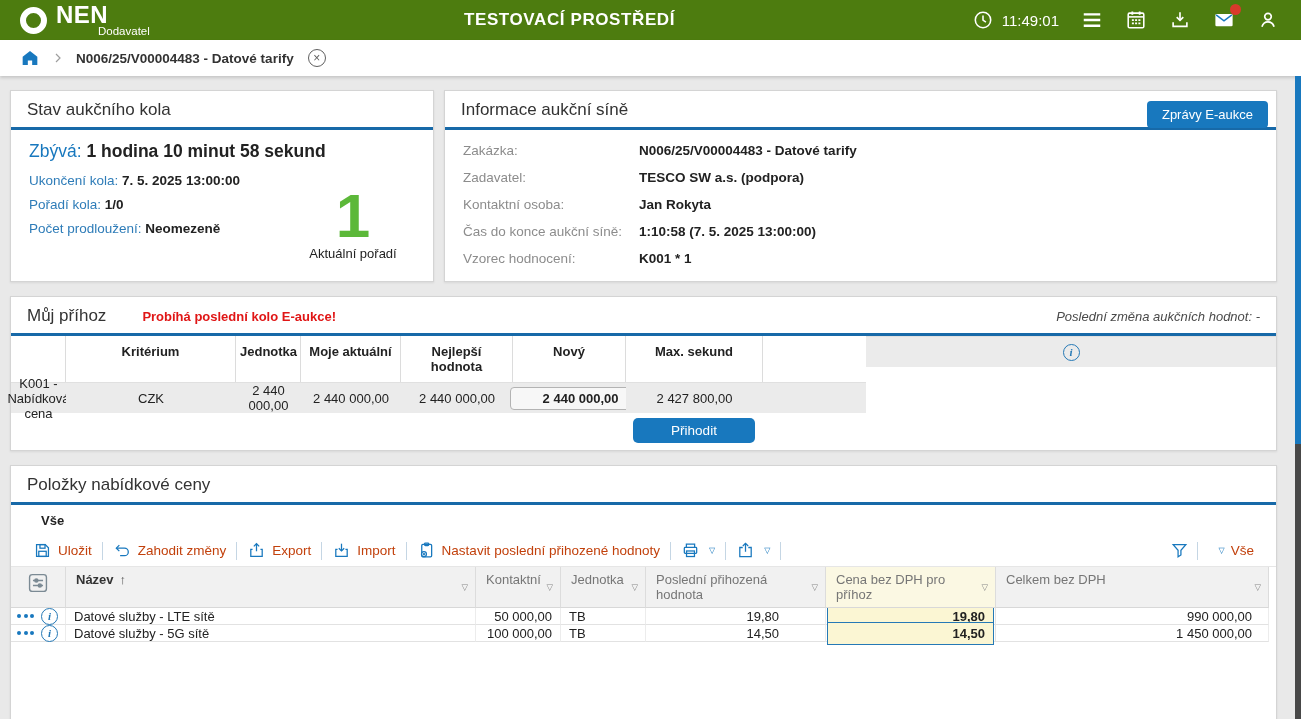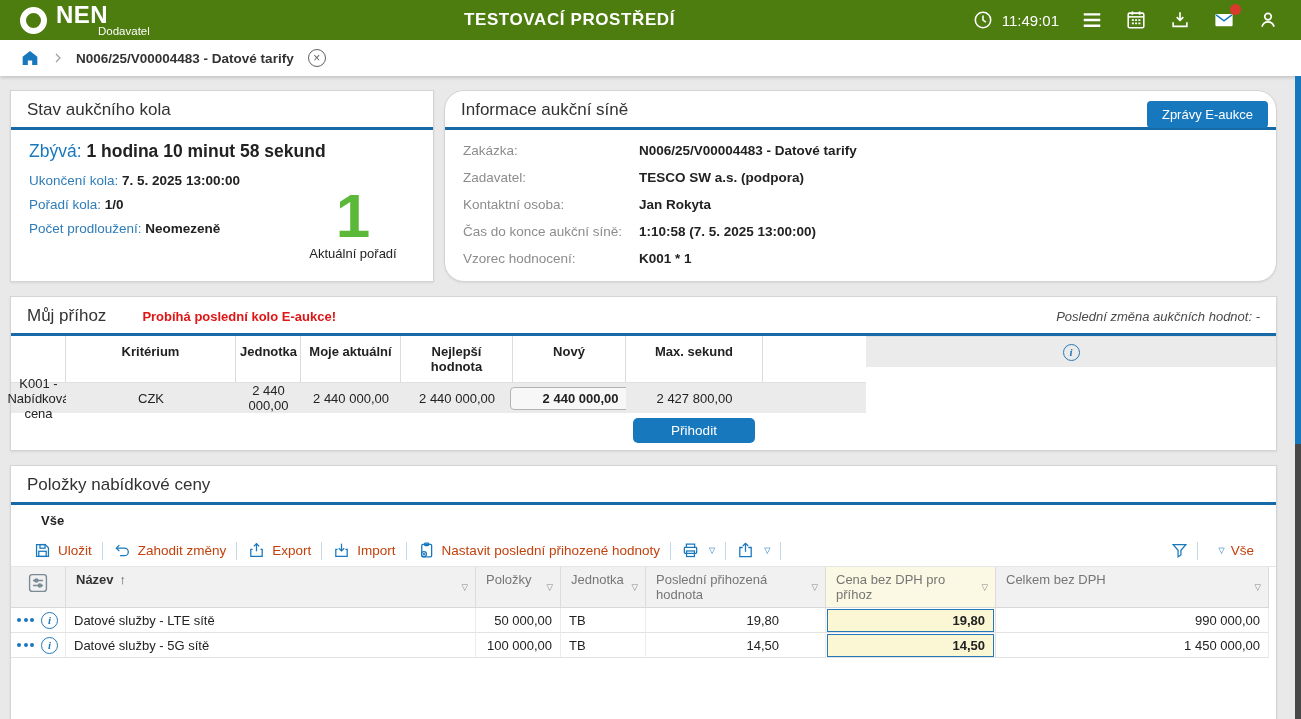--- a/index.html
+++ b/index.html
@@ -27,21 +27,21 @@
 
   
   .page { position:absolute; top:76px; left:0; right:0; bottom:0; padding:14px 24px 0 10px; }
   .panel { background:#fff; border:1px solid #d4d4d4; box-shadow:0 1px 2px rgba(0,0,0,.08); }
   .ptitle-row { display:flex; align-items:center; padding:9px 16px 7px; }
   .ptitle { font-size:17px; font-weight:normal; color:#333; }
   .underline { height:3px; background:#1769a8; }
 
   .row1 { display:flex; gap:10px; height:192px; margin-bottom:14px; }
   .panel-status { width:424px; position:relative; }
-  .panel-info { flex:1; position:relative;border-radius:20px; }
+  .panel-info { flex:1; position:relative; }
 
   
   .status-body { padding:11px 18px; }
   .remaining { font-size:17.5px; margin-bottom:11px; }
   .remaining .lbl { color:#1878be; }
   .remaining .val { font-weight:bold; color:#222; }
   .status-row { font-size:13.5px; margin-bottom:9px; }
   .status-row .lbl { color:#2e7cb8; }
   .status-row .val { font-weight:bold; color:#222; }
   .rank { position:absolute; left:272px; top:100px; width:140px; text-align:center; }
@@ -86,24 +86,24 @@
 
   .items-grid { display:grid; grid-template-columns:55px 410px 85px 85px 180px 170px 273px; }
   .ih { background:#f1f1f1; color:#767676; font-size:13px; padding:5px 22px 5px 10px; border-right:1px solid #dcdcdc; border-bottom:1px solid #d8d8d8; position:relative; min-height:40px; display:flex; align-items:flex-start; }
   .ih.yellow { background:#fbf8e3; }
   .ih .ftri { position:absolute; right:7px; top:50%; transform:translateY(-50%); font-size:8.5px; color:#8a8a8a; }
   .ih .ftri::before { content:"▽"; }
   .ih.center { justify-content:center; padding-right:10px; }
   .nazev-h { color:#333; font-weight:bold; }
   .sort-asc { color:#555; font-weight:normal; margin-left:6px; font-size:13px; }
   .sort-asc::before { content:"↑"; }
-  .ic { background:#fff; border-bottom:1px solid #e2e2e2; border-right:1px solid #ececec; padding:0 8px; height:25px; display:flex; align-items:center; font-size:13px; color:#222; }
+  .ic { background:#fff; border-bottom:1px solid #e2e2e2; border-right:1px solid #ececec; padding:0 8px; height:17px; display:flex; align-items:center; font-size:13px; color:#222; }
   .ic.r { justify-content:flex-end; }
   .ic.pad46 { padding-right:46px; }
-  .ic.pad12 { padding-right:8px; }
+  .ic.pad12 { padding-right:16px; }
   .ic.yellowcell { padding:0 1px; border-right:1px solid #e2e2e2; }
   .yellow-input { width:100%; height:23px; background:#fbf6d3; border:1px solid #2579b6; text-align:right; padding-right:8px; font-weight:bold; font-size:13px; font-family:inherit; color:#222; }
   .rowmenu { gap:7px; padding-left:6px; }
   .dots { display:flex; gap:2.5px; cursor:pointer; }
   .dots i { width:4px; height:4px; border-radius:50%; background:#1878be; display:block; }
 
   
   .pg-scroll { position:absolute; top:76px; right:0; width:6px; height:643px; background:#484848; z-index:6; }
   .pg-thumb { width:100%; height:368px; background:#1878be; }
 </style>
@@ -358,21 +358,21 @@
             <circle cx="10.2" cy="9.3" r="1.7" fill="#7b8a94"></circle>
             <circle cx="14" cy="14.7" r="1.7" fill="#7b8a94"></circle>
           </svg>
       </div>
       <div class="ih">
           <span class="nazev-h">Název</span>
           <span class="sort-asc"></span>
           <span class="ftri"></span>
         </div>
       <div class="ih">
-          <span>Položky</span>
+          <span>Kontaktní</span>
           <span class="ftri"></span>
         </div>
       <div class="ih">
           <span>Jednotka</span>
           <span class="ftri"></span>
         </div>
       <div class="ih">
           <span>Poslední přihozená hodnota</span>
           <span class="ftri"></span>
         </div>

